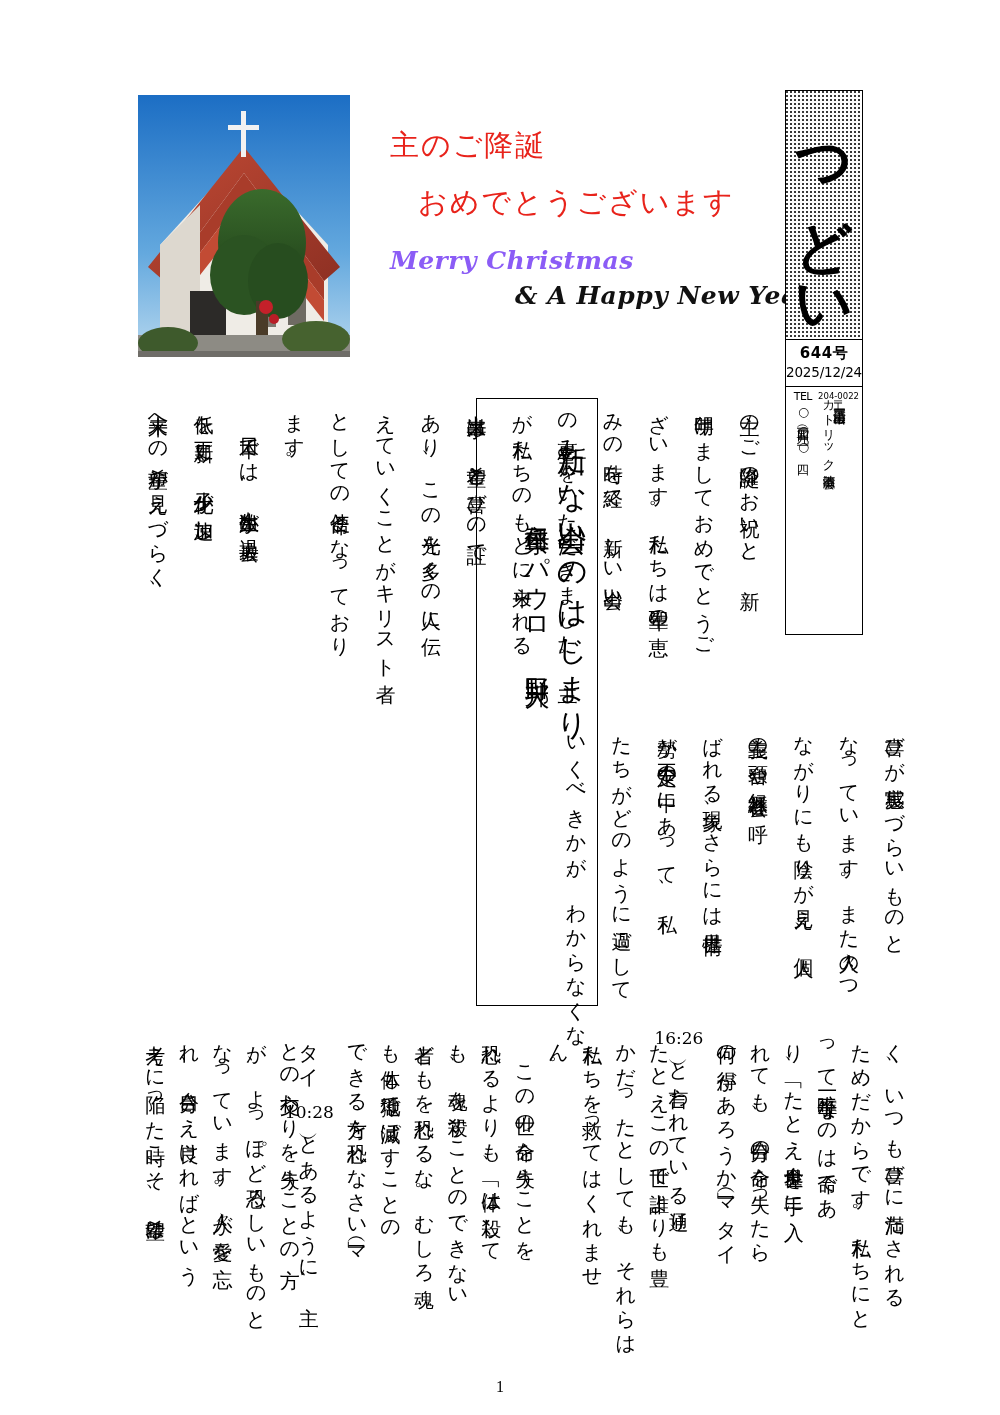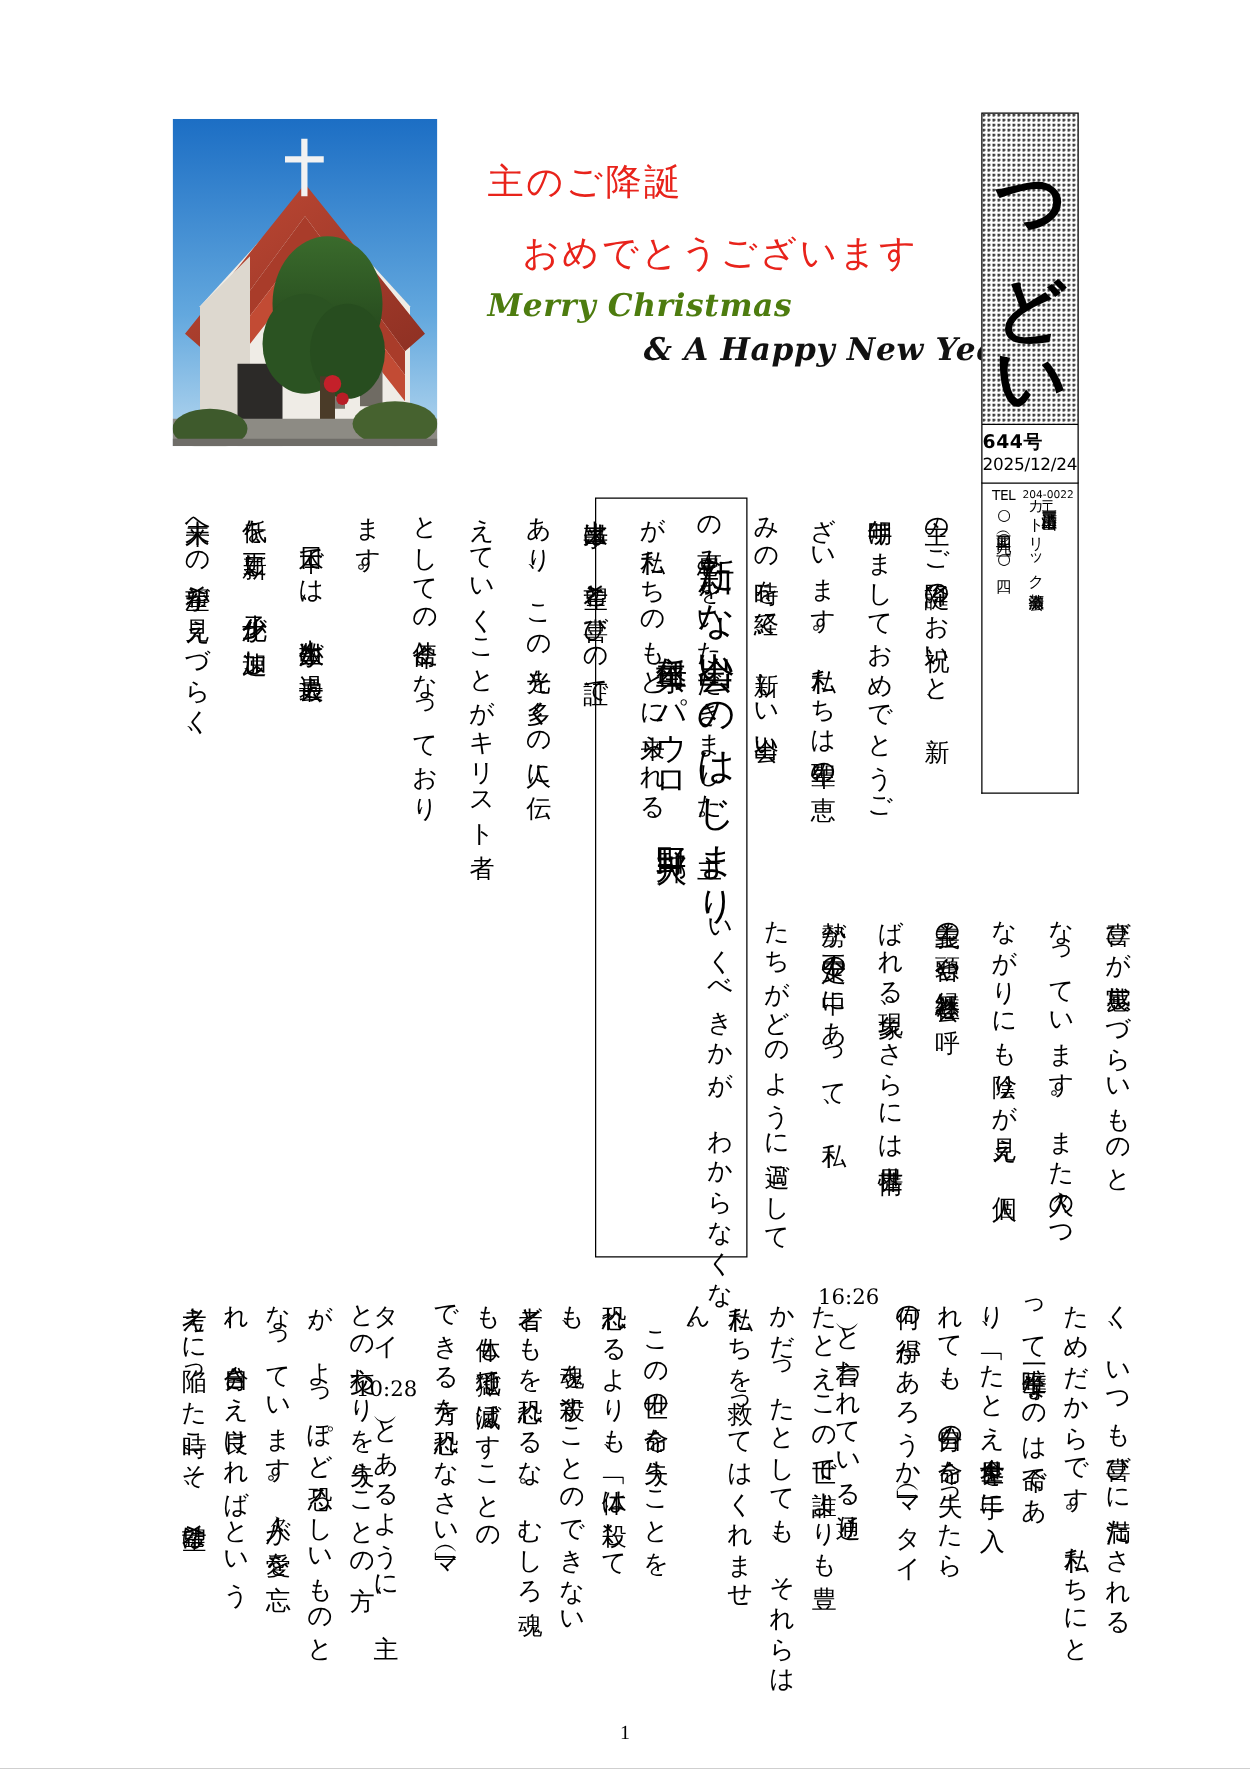--- a/index.html
+++ b/index.html
@@ -51,27 +51,27 @@
     color: #e8231b;
     font-size: 29px;
     font-family: "DejaVu Serif", "Liberation Serif", serif;
     letter-spacing: 2px;
     white-space: nowrap;
     line-height: 1.2;
     margin-top: 22px;
     margin-left: 28px;
   }
   .greet-en1 {
-    color: #4d7c0f;
+    color: #8b5cf6;
     font-size: 25px;
     font-style: italic;
     font-family: "DejaVu Serif", "Liberation Serif", serif;
     font-weight: bold;
     letter-spacing: 0.5px;
-    margin-top: 10px;
+    margin-top: 26px;
     white-space: nowrap;
   }
   .greet-en2 {
     color: #111;
     font-size: 25px;
     font-style: italic;
     font-weight: bold;
     font-family: "DejaVu Serif", "Liberation Serif", serif;
     letter-spacing: 0.5px;
     margin-top: 6px;
@@ -104,20 +104,21 @@
     font-weight: bold;
     font-family: "DejaVu Sans", "Liberation Sans", sans-serif;
     letter-spacing: 4px;
     color: #000;
     line-height: 1.05;
   }
   .masthead-issue {
     border: 1.5px solid #000;
     border-top: none;
     box-sizing: border-box;
+    text-align: center;
     padding: 3px 0 5px;
     font-family: "DejaVu Sans", "Liberation Sans", sans-serif;
   }
   .masthead-issue .num {
     font-size: 15px;
     font-weight: bold;
     letter-spacing: 0.5px;
     line-height: 1.35;
   }
   .masthead-issue .date {

